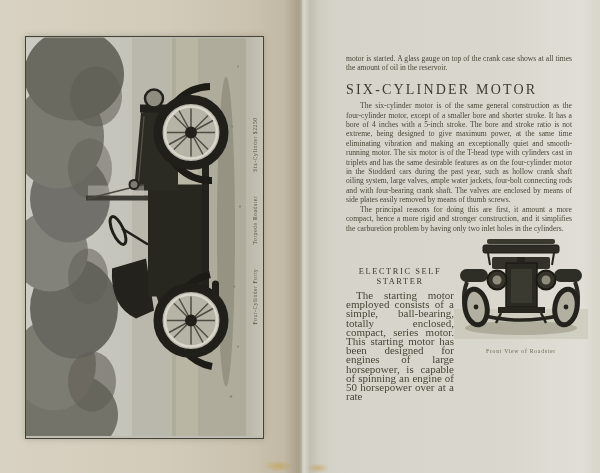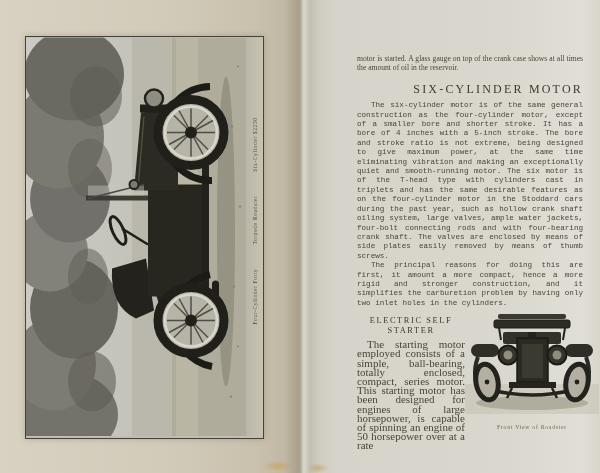--- a/index.html
+++ b/index.html
@@ -43,31 +43,31 @@
     background:linear-gradient(90deg,#bab7a9,#c6c3b5);
   }
   .vert-caption{
     position:absolute;left:50%;top:46%;
     transform:translate(-50%,-50%) rotate(-90deg);
     white-space:nowrap;font-size:5.5px;letter-spacing:.6px;color:#56523f;
   }
   .vert-caption span{margin:0 12px;}
   
   .text-col{
-    position:absolute;left:357px;top:54px;width:226px;
+    position:absolute;left:346px;top:54px;width:226px;
     font-size:7.6px;line-height:9.4px;color:#4a4538;text-align:justify;
   }
   .text-col p{margin:0;}
-  .para{margin-top:3px;text-indent:14px;font-family:Liberation Mono, monospace;}
+  .para{margin-top:3px;text-indent:14px;}
   .sec-heading{
-    margin:12px 0 7px;text-align:right;font-weight:normal;
-    font-size:12px;letter-spacing:2.2px;color:#3f3a2f;text-indent:0;
+    margin:12px 0 7px;text-align:left;font-weight:normal;
+    font-size:14px;letter-spacing:2.2px;color:#3f3a2f;text-indent:0;
   }
   .starter-row{display:flex;width:242px;margin-top:6px;}
-  .starter-left{width:108px;flex:none;}
+  .starter-left{width:108px;flex:none;margin-top:26px;}
   .sub-heading{
     text-align:center;font-size:8.4px;letter-spacing:1.6px;color:#3f3a2f;
     margin:2px 0 4px;line-height:10px;
   }
   .starter-text{font-size:11px;line-height:9.2px;text-align:justify;text-indent:10px;}
   .starter-photo{width:134px;flex:none;margin-top:-6px;text-align:center;}
   .photo-caption{
     margin-top:4px;font-size:5.8px;letter-spacing:.7px;color:#6e6a59;text-align:center;
   }
 </style>

